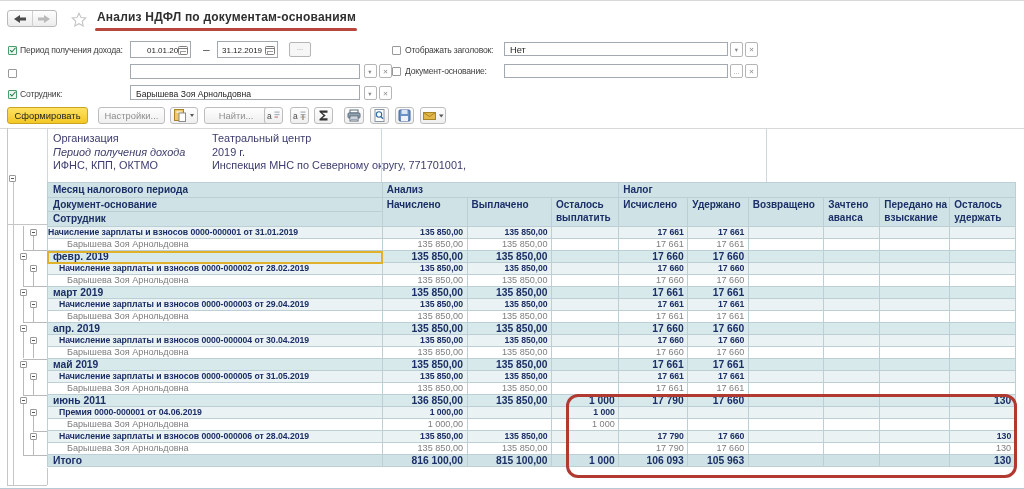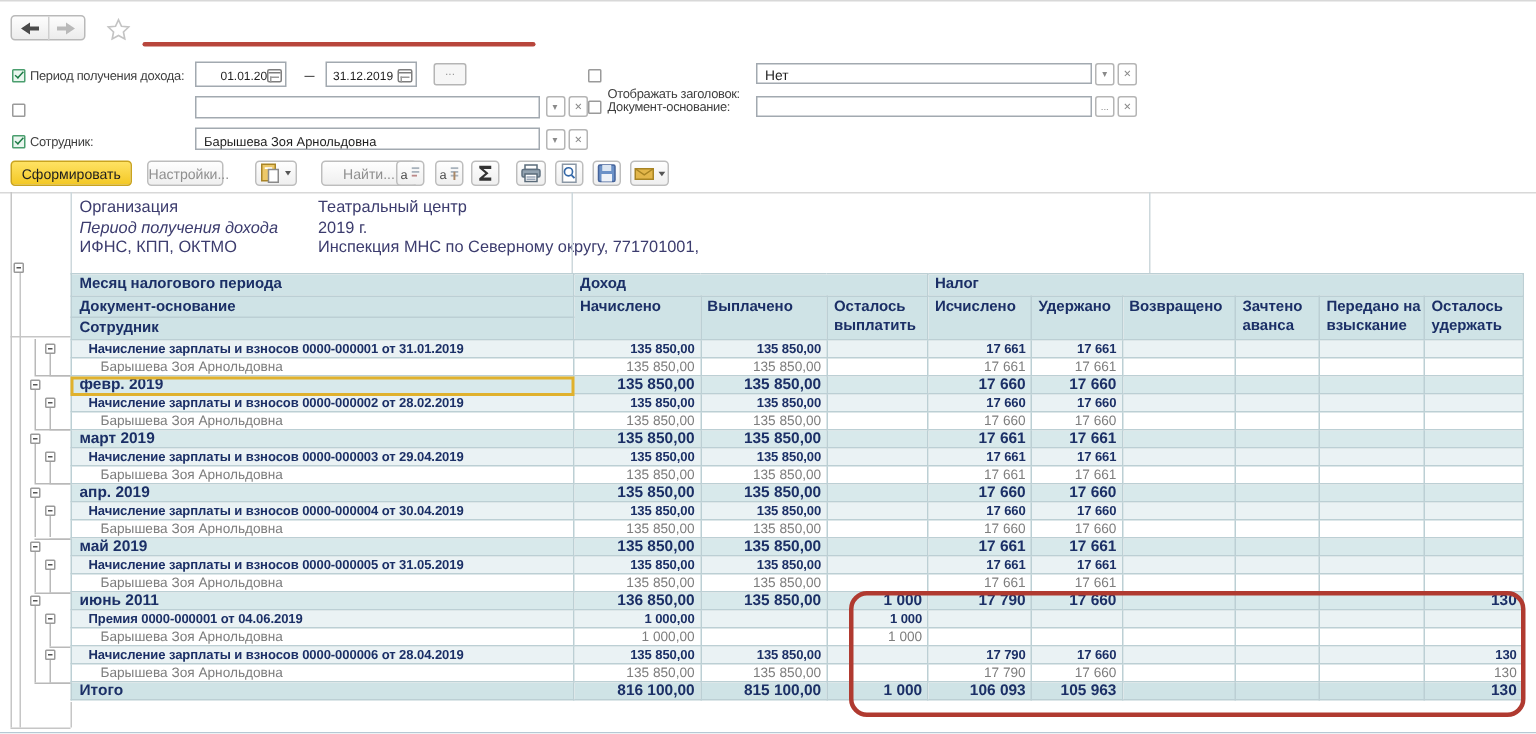--- a/index.html
+++ b/index.html
@@ -68,36 +68,37 @@
   <div class="abs" id="navbtns">
       <div class="sep"></div>
     <svg width="48" height="16" viewBox="0 0 48 16" style="position:absolute;left:0;top:0;">
       <path d="M6 8 l6 -4 l0 2.6 l6 0 l0 2.8 l-6 0 l0 2.6 z" fill="#4a4a4a"></path>
       <path d="M42 8 l-6 -4 l0 2.6 l-6 0 l0 2.8 l6 0 l0 2.6 z" fill="#b9b9b9"></path>
     </svg>
   </div>
   <svg class="abs" style="left:71px; top:11px;" width="16" height="15" viewBox="0 0 16 15">
     <path d="M8 1.2 L10 5.5 L14.8 6 L11.3 9.3 L12.2 14 L8 11.7 L3.8 14 L4.7 9.3 L1.2 6 L6 5.5 Z" fill="#fff" stroke="#c4c4c4" stroke-width="1.1"></path>
   </svg>
+  <div class="abs" id="title">Анализ НДФЛ по документам-основаниям</div>
   <div class="abs" id="redline"></div>
 
   <div class="cb on" style="left:8px; top:45px;"></div>
   <div class="lbl" style="left:20px; top:44px;text-align:center;">Период получения дохода:</div>
   <div class="fld" style="left:130px; top:40px; width:61px; height:16.5px;">
       <span class="txt" style="top:3.5px; left:16px; font-size:8px;">01.01.2019</span>
     <span class="calic" style="right:2.5px; top:3.5px;"></span>
     </div>
   <div class="lbl" style="left:203px; top:42px; font-size:12px; color:#555;">–</div>
   <div class="fld" style="left:217px; top:40px; width:61px; height:16.5px;">
       <span class="txt" style="top:3.5px; left:4px; font-size:8px;">31.12.2019</span>
     <span class="calic" style="right:2.5px; top:3.5px;"></span>
     </div>
   <div class="sqbtn" style="left:289px; top:40.5px; width:22px; height:15.5px; line-height:10px; color:#9a9a9a; background:#f6f6f6; font-size:8px;">...</div>
   <div class="cb" style="left:392px; top:45px;"></div>
-  <div class="lbl" style="left:405px; top:56px;text-align:right;">Отображать заголовок:</div>
+  <div class="lbl" style="left:405px; top:44px;text-align:right;">Отображать заголовок:</div>
   <div class="fld" style="left:504px; top:41px; width:224px; height:14px;">
       <span class="txt" style="top:2px; font-size:9.2px;text-align:center;">Нет</span>
     </div>
   <div class="sqbtn" style="left:730px; top:41px; height:14.5px;">▾</div>
   <div class="sqbtn" style="left:745px; top:41px; height:14.5px;">✕</div>
 
   <div class="cb" style="left:8px; top:68px;"></div>
   <div class="lbl" style="left:20px; top:66.5px;margin-top:37px;">Организация:</div>
   <div class="fld" style="left:130px; top:62.5px; width:230px; height:15px;"></div>
   <div class="sqbtn" style="left:363.5px; top:63px;">▾</div>
@@ -111,30 +112,30 @@
   <div class="cb on" style="left:8px; top:89px;"></div>
   <div class="lbl" style="left:20px; top:87.5px;">Сотрудник:</div>
   <div class="fld" style="left:130px; top:83.5px; width:230px; height:15.5px;">
       <span class="txt" style="top:3px;">Барышева Зоя Арнольдовна</span>
     </div>
   <div class="sqbtn" style="left:363.5px; top:84.5px;">▾</div>
   <div class="sqbtn" style="left:379px; top:84.5px;">✕</div>
 
   <div class="btn" style="left:7px; width:81px; background:linear-gradient(#ffe263,#f3c825);
     border:1px solid #caa41f; color:#1e1e1e; line-height:15px;">Сформировать</div>
-  <div class="btn" style="left:98px; width:51px; line-height:15px;">Настройки...</div>
+  <div class="btn" style="left:98px; width:67px; line-height:15px;">Настройки...</div>
   <div class="btn" style="left:170px; width:28px;">
     <svg width="26" height="15" viewBox="0 0 26 15" style="position:absolute;left:0;top:0;">
       <rect x="3.5" y="1.5" width="9" height="11" fill="#edc868" stroke="#a98426" stroke-width="1"></rect>
       <rect x="5.5" y="3.5" width="5" height="1.2" fill="#fff"></rect>
       <rect x="8" y="5" width="6.5" height="8.5" fill="#fff" stroke="#8a8a8a" stroke-width="1"></rect>
       <path d="M19 6 l4 0 l-2 3 z" fill="#555"></path>
     </svg>
     </div>
-  <div class="btn" style="left:214px; width:64px; line-height:15px;">Найти...</div>
+  <div class="btn" style="left:204px; width:64px; line-height:15px;">Найти...</div>
   <div class="btn" style="left:264px; width:19px;">
     <svg width="17" height="15" viewBox="0 0 17 15" style="position:absolute;left:0;top:0;">
       <text x="2" y="11" font-size="8.5" fill="#4a4a4a" font-family="Liberation Sans">a</text>
       <rect x="9.5" y="3.5" width="5" height="1.2" fill="#a8b2bc"></rect>
         <rect x="9.5" y="6" width="5" height="1.2" fill="#a8b2bc"></rect>
       <rect x="9.5" y="8.5" width="3.5" height="1.2" fill="#b88"></rect>
     </svg>
     </div>
   <div class="btn" style="left:290px; width:19px;">
     <svg width="17" height="15" viewBox="0 0 17 15" style="position:absolute;left:0;top:0;">
@@ -250,40 +251,40 @@
         <col style="width:69.0px">
         <col style="width:60.5px">
         <col style="width:75.5px">
         <col style="width:56.0px">
         <col style="width:70.0px">
         <col style="width:65.4px">
       </colgroup>
 <tbody>
         <tr class="hdr">
           <td style="padding-left:5px">Месяц налогового периода</td>
-          <td colspan="3">Доход</td>
+          <td colspan="3">Анализ</td>
           <td colspan="6">Налог</td>
         </tr>
 <tr class="hdr">
           <td style="padding-left:5px">Документ-основание</td>
           <td rowspan="2" style="vertical-align:top">Начислено</td>
           <td rowspan="2" style="vertical-align:top">Выплачено</td>
           <td rowspan="2" style="vertical-align:top">Осталось<br>выплатить</td>
           <td rowspan="2" style="vertical-align:top">Исчислено</td>
           <td rowspan="2" style="vertical-align:top">Удержано</td>
           <td rowspan="2" style="vertical-align:top">Возвращено</td>
           <td rowspan="2" style="vertical-align:top">Зачтено<br>аванса</td>
           <td rowspan="2" style="vertical-align:top">Передано на<br>взыскание</td>
           <td rowspan="2" style="vertical-align:top">Осталось<br>удержать</td>
         </tr>
 <tr class="hdr">
           <td style="padding-left:5px">Сотрудник</td>
         </tr>
 <tr class="data drow">
-          <td style="padding-left:11px">Начисление зарплаты и взносов 0000-000001 от 31.01.2019</td>
+          <td style="padding-left:0">Начисление зарплаты и взносов 0000-000001 от 31.01.2019</td>
           <td class="num">135 850,00</td>
           <td class="num">135 850,00</td>
           <td class="num"></td>
           <td class="num">17 661</td>
           <td class="num">17 661</td>
           <td class="num"></td>
           <td class="num"></td>
           <td class="num"></td>
           <td class="num"></td>
         </tr>

